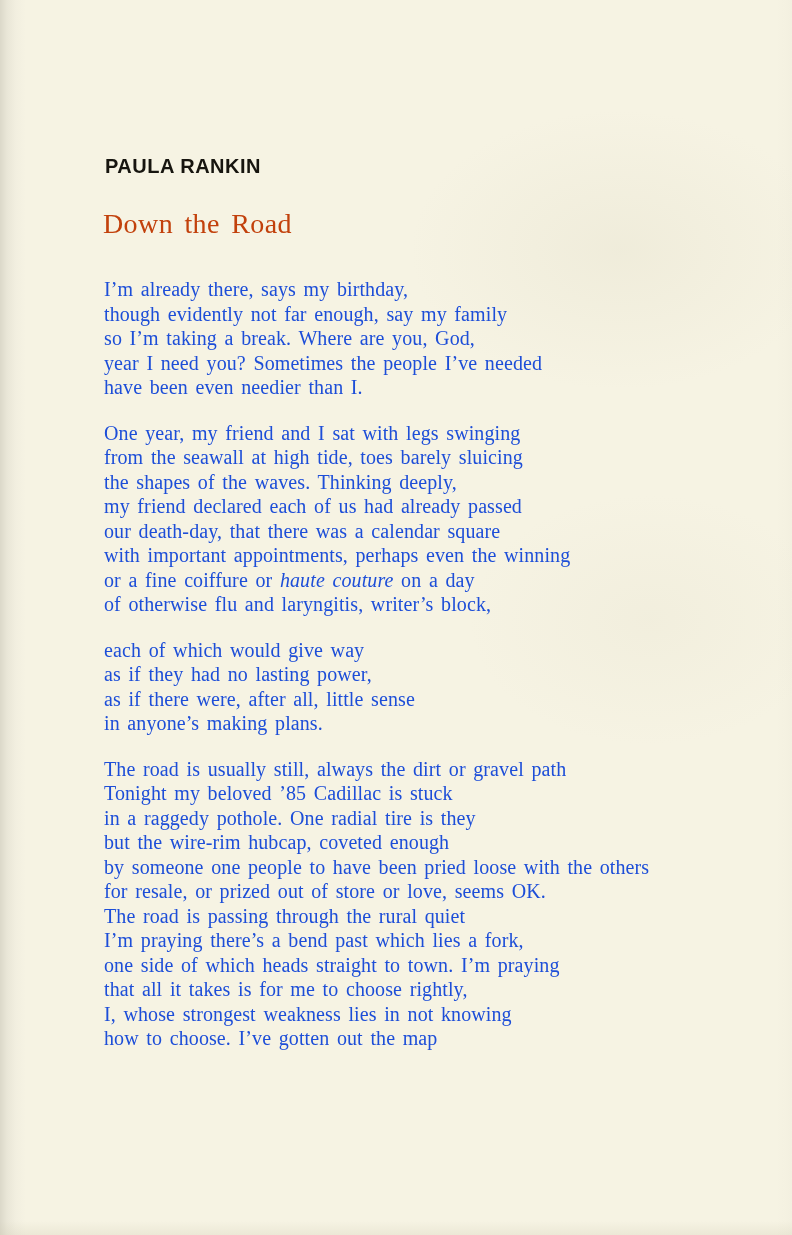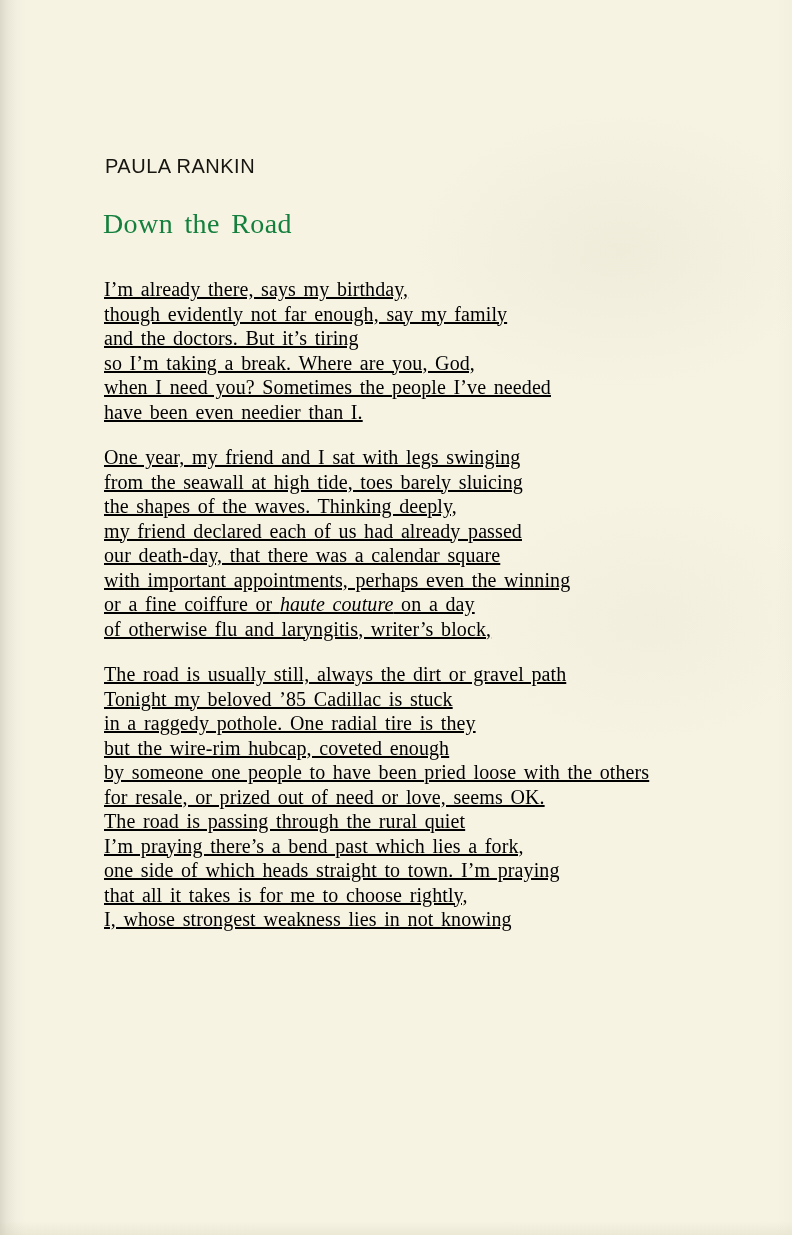--- a/index.html
+++ b/index.html
@@ -28,32 +28,32 @@
     left: 0; right: 0; bottom: 0;
     height: 14px;
     background: linear-gradient(180deg, rgba(205,200,175,0) 0%, rgba(205,200,175,0.25) 100%);
     pointer-events: none;
   }
   .author {
     position: absolute;
     left: 105px;
     top: 155px;
     font-family: "Liberation Sans", "DejaVu Sans", sans-serif;
-    font-weight: normal;
+    font-weight: bold;
     font-size: 20px;
     letter-spacing: 0.5px;
     color: #17150f;
     text-align: right;
   }
   .title {
     position: absolute;
     left: 103px;
     top: 208px;
     font-size: 28px;
-    color: #15803d;
+    color: #c2410c;
     letter-spacing: 0.4px;
     word-spacing: 4px;
   }
   .poem {
     position: absolute;
     left: 104px;
     top: 277px;
     font-size: 20px;
     line-height: 24.5px;
     color: #3a372c;
@@ -72,45 +72,51 @@
 </style>
 </head>
 <body style="background: rgb(246, 243, 227);">
 
 <div class="scan-page"></div>
 
 <div class="author" style="color: rgb(23, 21, 15);">PAULA RANKIN</div>
 
 <div class="title">Down the Road</div>
 
-<div class="poem" style="color: #000000; text-decoration: underline;">
+<div class="poem" style="color: #1d4ed8;">
     <div class="stanza">
       <div class="line">I’m already there, says my birthday,</div>
       <div class="line">though evidently not far enough, say my family</div>
-      <div class="line">and the doctors. But it’s tiring</div>
       <div class="line">so I’m taking a break. Where are you, God,</div>
-      <div class="line">when I need you? Sometimes the people I’ve needed</div>
+      <div class="line">year I need you? Sometimes the people I’ve needed</div>
       <div class="line">have been even needier than I.</div>
     </div>
     <div class="stanza">
       <div class="line">One year, my friend and I sat with legs swinging</div>
       <div class="line">from the seawall at high tide, toes barely sluicing</div>
       <div class="line">the shapes of the waves. Thinking deeply,</div>
       <div class="line">my friend declared each of us had already passed</div>
       <div class="line">our death-day, that there was a calendar square</div>
       <div class="line">with important appointments, perhaps even the winning</div>
       <div class="line"><span>or a fine coiffure or </span><span class="italic">haute couture</span><span> on a day</span></div>
       <div class="line">of otherwise flu and laryngitis, writer’s block,</div>
     </div>
     <div class="stanza">
+      <div class="line">each of which would give way</div>
+      <div class="line">as if they had no lasting power,</div>
+      <div class="line">as if there were, after all, little sense</div>
+      <div class="line">in anyone’s making plans.</div>
+    </div>
+    <div class="stanza">
       <div class="line">The road is usually still, always the dirt or gravel path</div>
       <div class="line">Tonight my beloved ’85 Cadillac is stuck</div>
       <div class="line">in a raggedy pothole. One radial tire is they</div>
       <div class="line">but the wire-rim hubcap, coveted enough</div>
       <div class="line">by someone one people to have been pried loose with the others</div>
-      <div class="line">for resale, or prized out of need or love, seems OK.</div>
+      <div class="line">for resale, or prized out of store or love, seems OK.</div>
       <div class="line">The road is passing through the rural quiet</div>
       <div class="line">I’m praying there’s a bend past which lies a fork,</div>
       <div class="line">one side of which heads straight to town. I’m praying</div>
       <div class="line">that all it takes is for me to choose rightly,</div>
       <div class="line">I, whose strongest weakness lies in not knowing</div>
+      <div class="line">how to choose. I’ve gotten out the map</div>
     </div>
   </div>
 
 </body></html>

